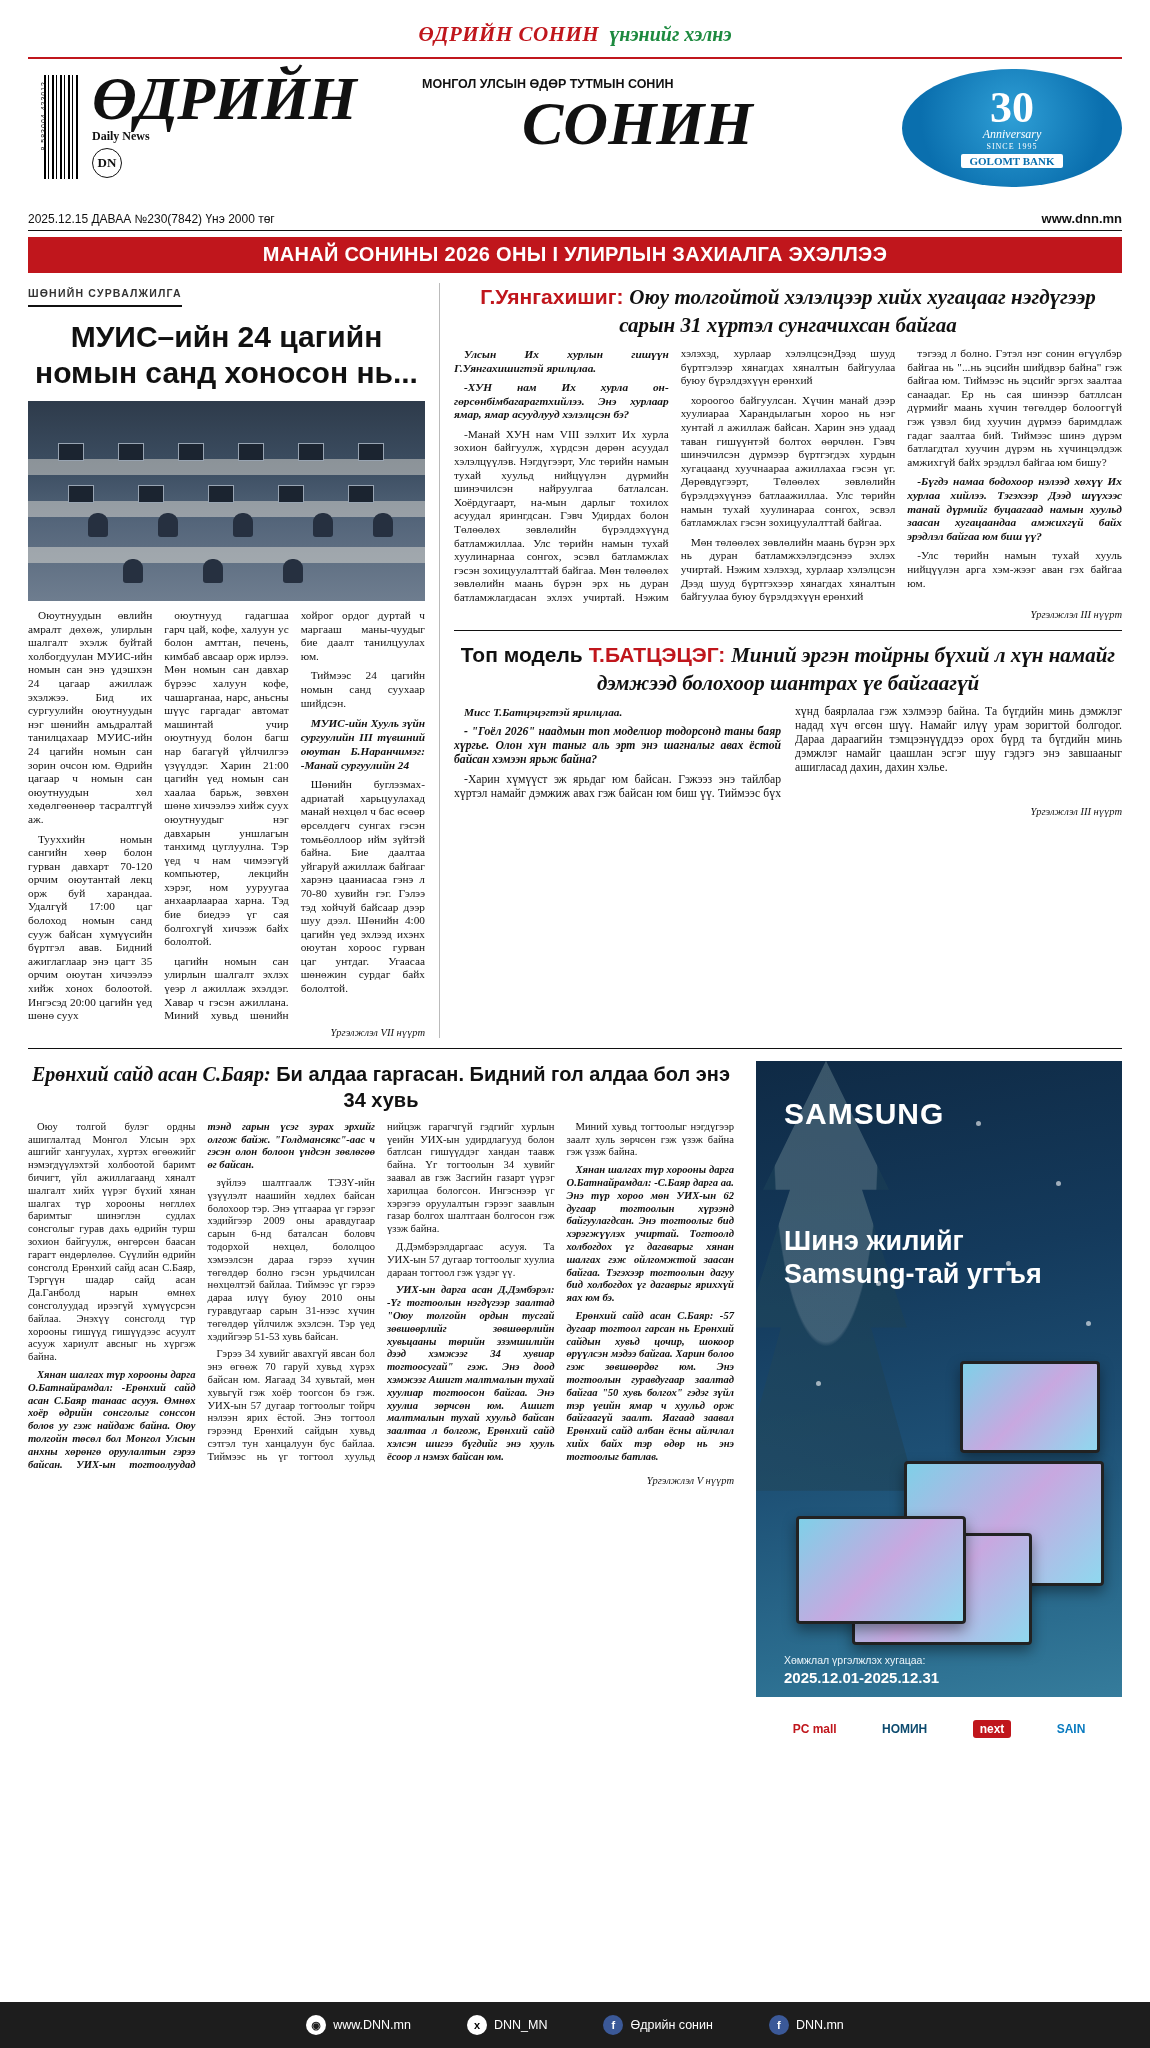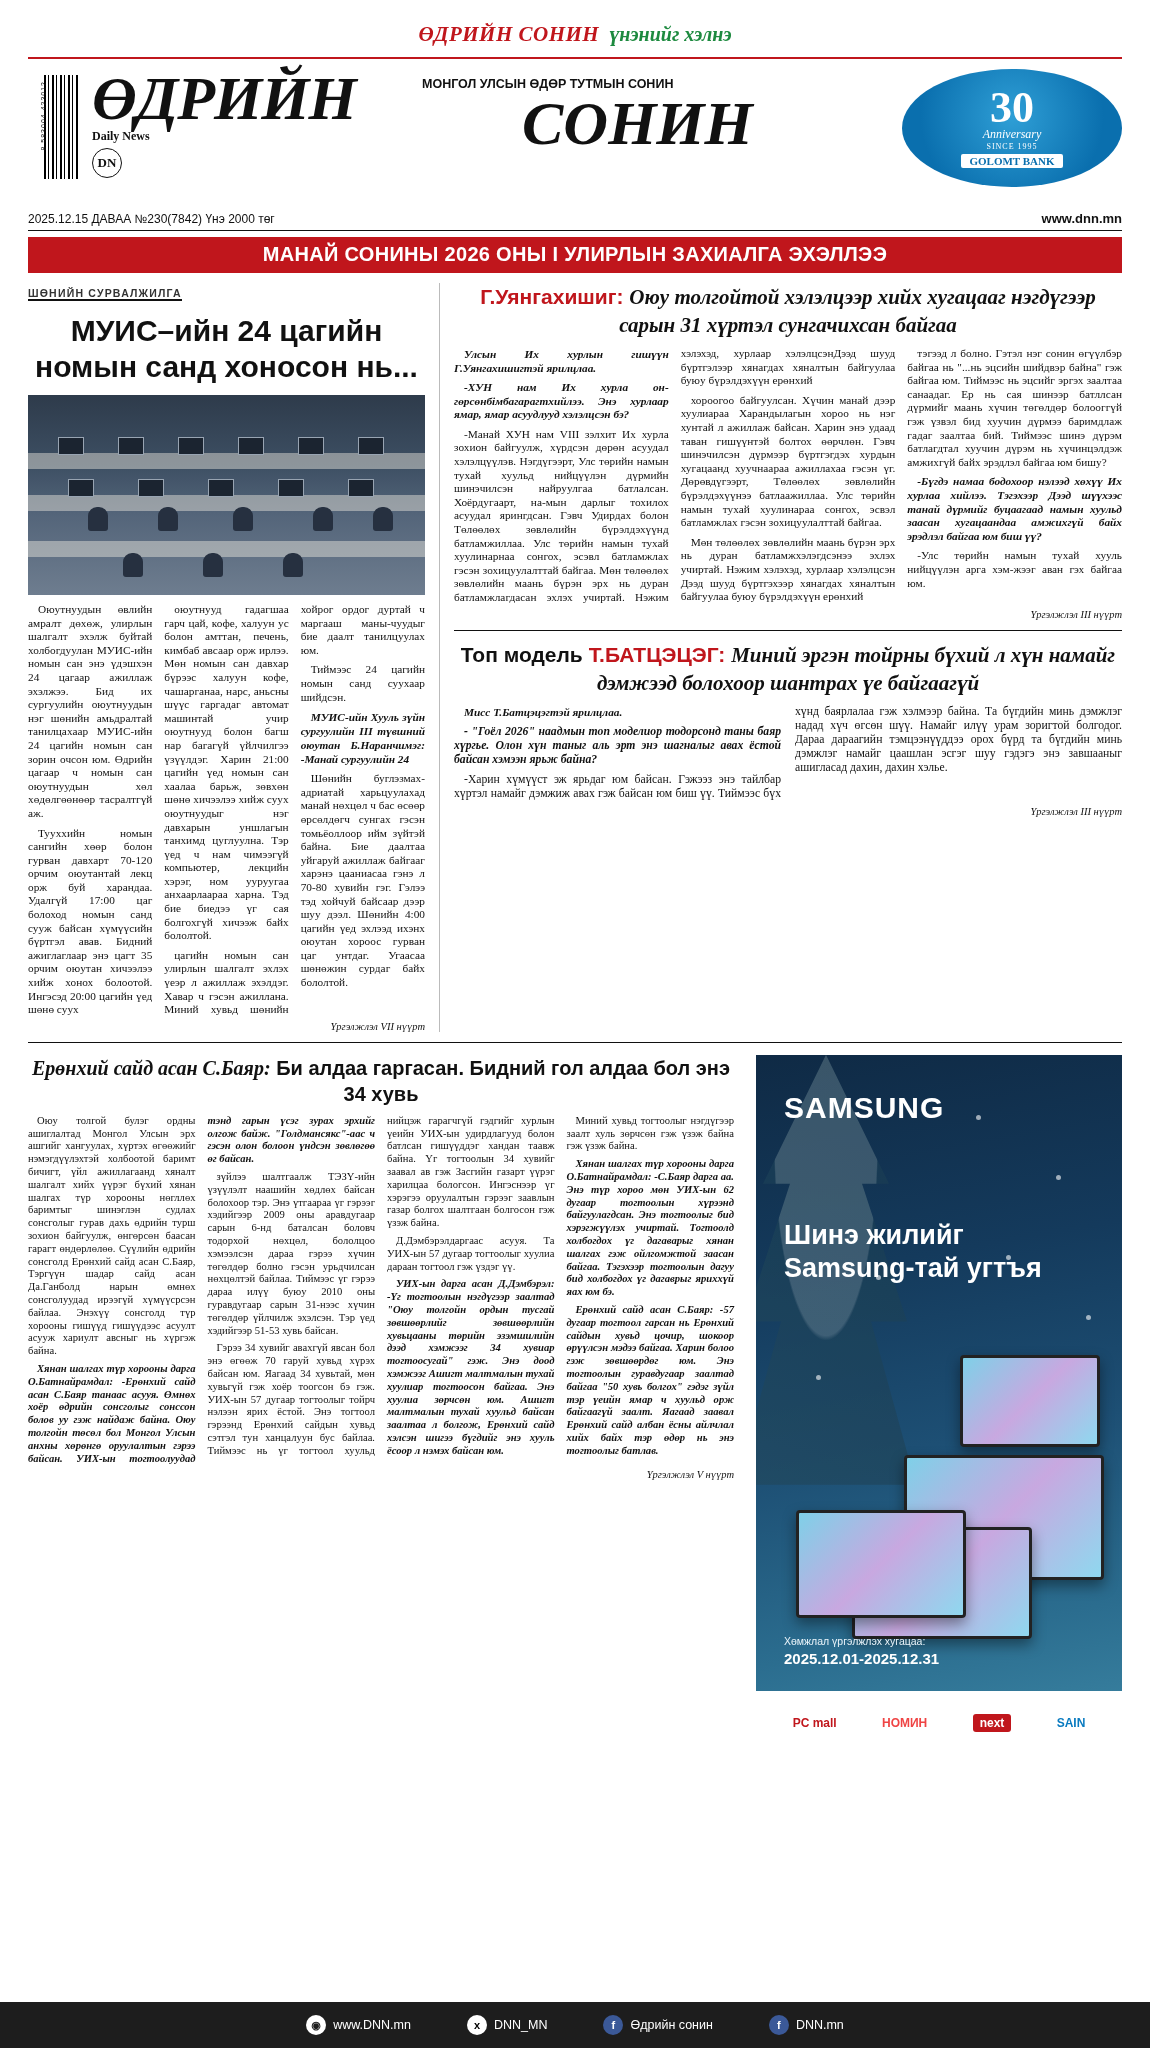--- a/index.html
+++ b/index.html
@@ -103,21 +103,21 @@
   }
 
   
   .main { display:flex; margin-top:10px; }
   .col-left { width:412px; padding-right:14px; border-right:1px solid #bbb; }
   .col-right { flex:1; padding-left:14px; }
 
   .kicker {
     font-family:"Liberation Sans", sans-serif;
     font-size:10.5px; font-weight:bold; letter-spacing:1.2px; color:#333;
-    border-bottom:2px solid #111; display:inline-block; padding-bottom:0;
+    border-bottom:2px solid #111; display:inline-block; padding-bottom:6px;
   }
   .headline-main {
     font-family:"Liberation Sans", sans-serif;
     font-weight:bold; font-size:30px; line-height:36px;
     text-align:center; margin:12px 0 10px;
   }
   .photo {
     width:100%; height:200px; margin-bottom:8px;
     background:linear-gradient(180deg,#2e3b4b 0%,#3d4f63 35%,#54657a 60%,#6e7d8f 100%);
     position:relative; overflow:hidden;
@@ -195,33 +195,33 @@
   .ad .tv {
     position:absolute; border-radius:4px; overflow:hidden;
     background:linear-gradient(135deg,#7fd0e8,#c8a8e0,#8fd8ef);
     border:3px solid #222; box-shadow:0 6px 14px rgba(0,0,0,.4);
   }
   .ad .tv1 { right:22px; top:300px; width:140px; height:92px; }
   .ad .tv2 { right:18px; top:400px; width:200px; height:125px; }
   .ad .tv3 { right:90px; top:472px; width:180px; height:112px; }
   .ad .tv4 { left:40px; top:455px; width:170px; height:108px; }
   .ad .promo-box {
-    position:absolute; left:28px; bottom:88px;
+    position:absolute; left:28px; bottom:75px;
     font-family:"Liberation Sans", sans-serif; font-size:10.5px; color:#eaf4fa;
   }
   .ad .promo-date {
     font-family:"Liberation Sans", sans-serif; font-size:15px; font-weight:bold; color:#fff; margin-top:3px;
   }
   .ad .partners {
     position:absolute; left:0; right:0; bottom:0; height:64px; background:#fff;
     display:flex; align-items:center; justify-content:space-around; padding:0 14px;
   }
   .ad .partners span { font-family:"Liberation Sans", sans-serif; font-weight:bold; font-size:12px; }
   .p-pc { color:#c0161c; }
-  .p-nomin { color:#ef4444; }
+  .p-nomin { color:#0c4a6e; }
   .p-next { color:#fff; background:#c0161c; padding:2px 7px; border-radius:3px; font-size:11px;}
   .p-sain { color:#0a7bc0; }
 
   
   .footer {
     position:absolute; left:0; right:0; bottom:0; height:46px;
     background:#1d1d1d; color:#fff;
     display:flex; align-items:center; justify-content:center; gap:56px;
     font-family:"Liberation Sans", sans-serif; font-size:12.5px;
   }

